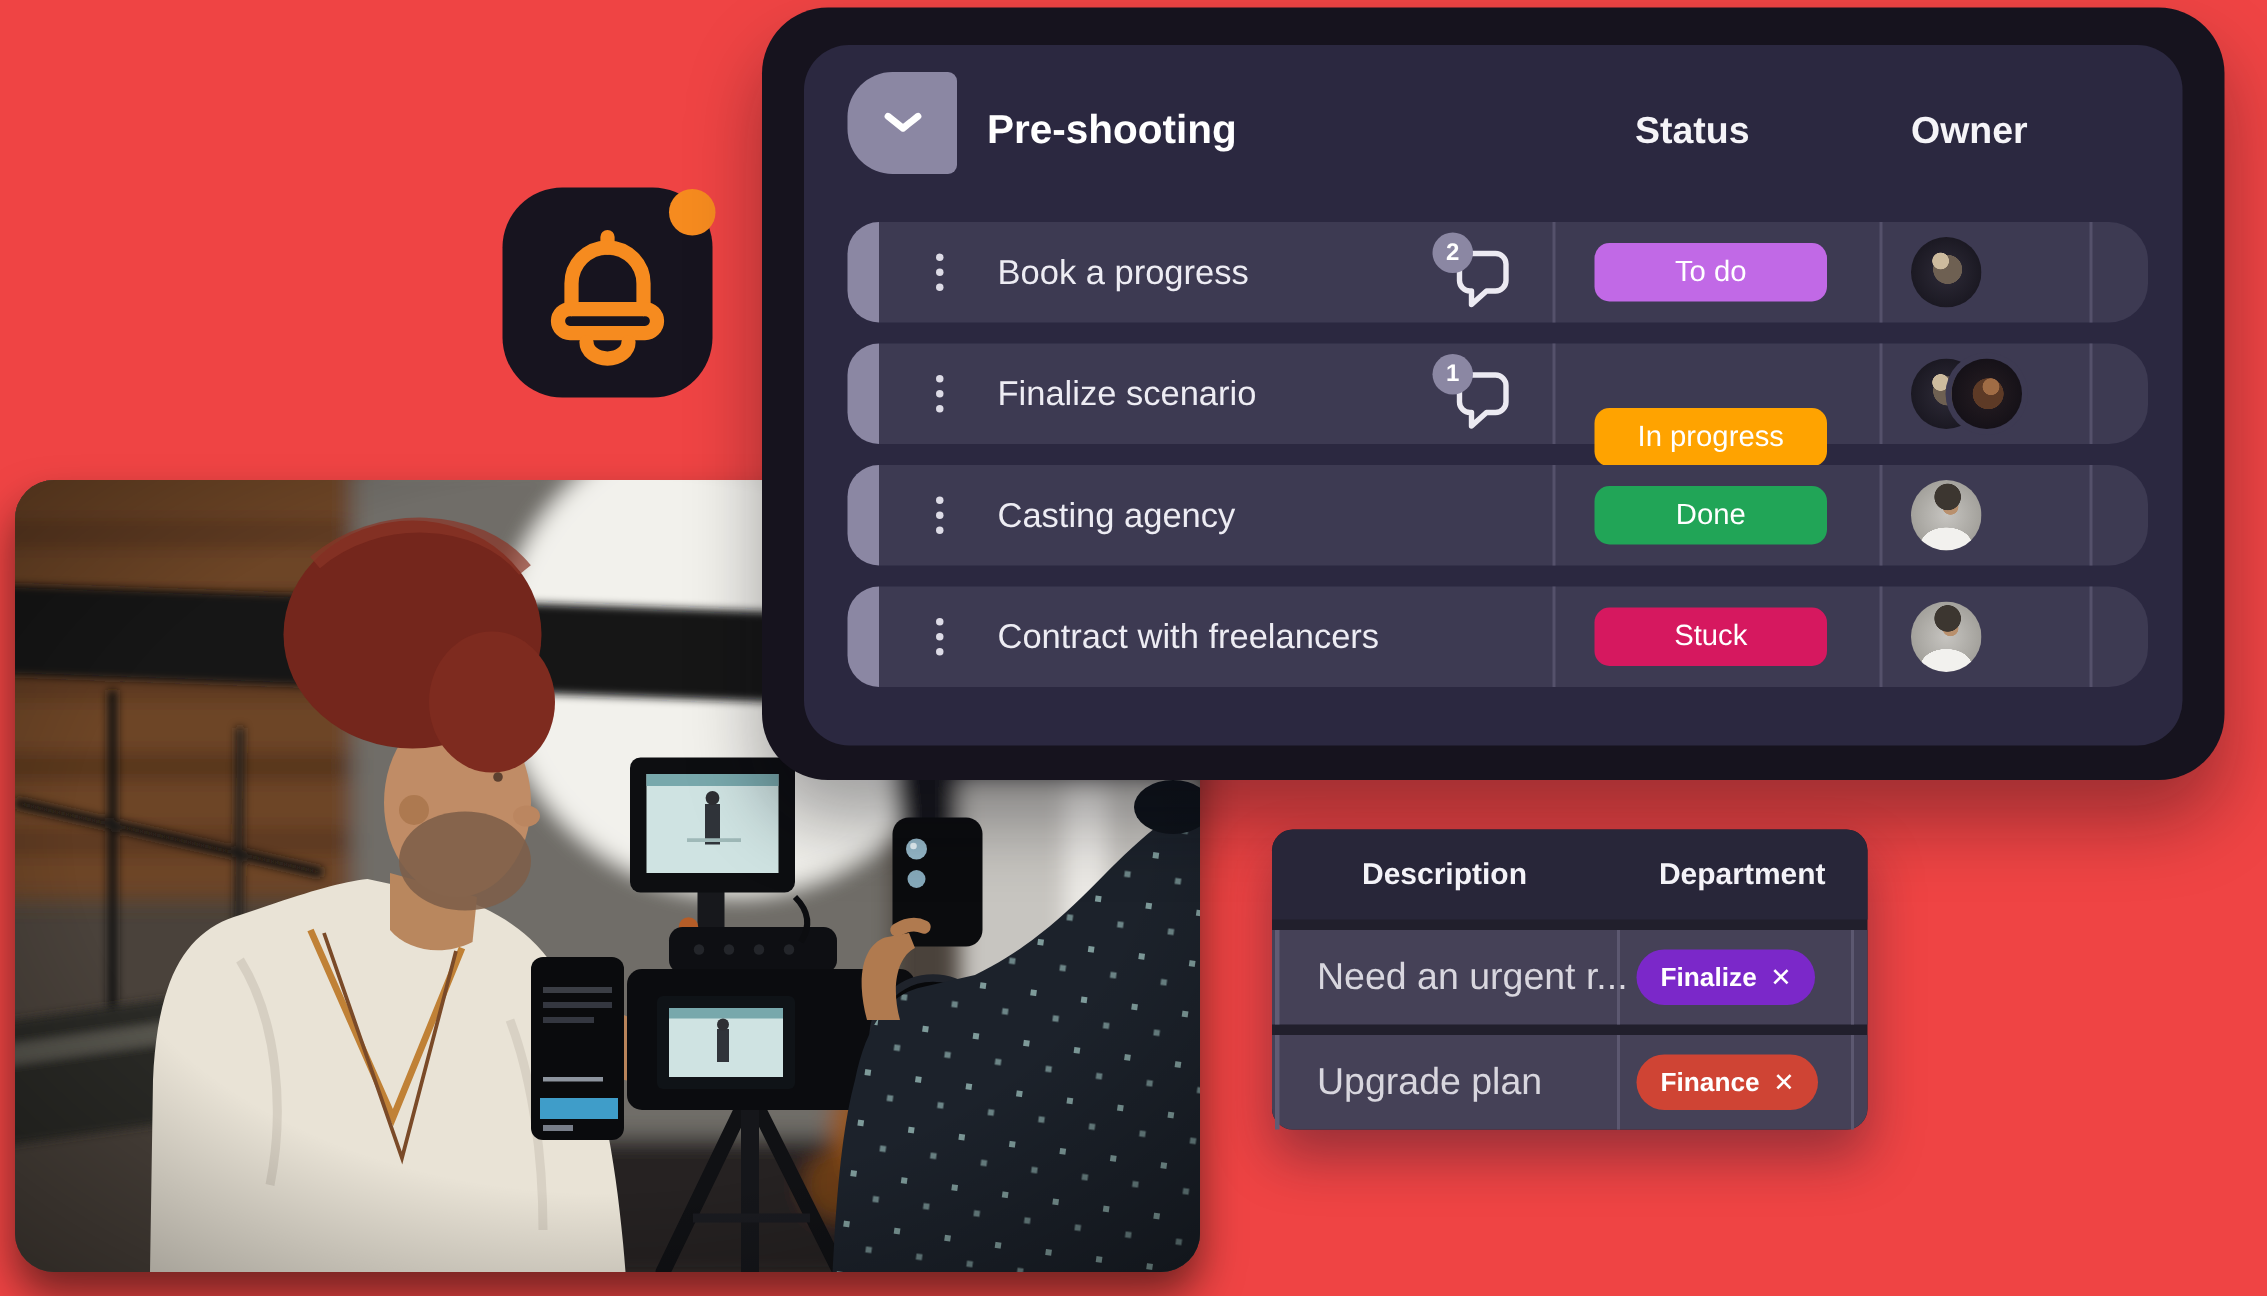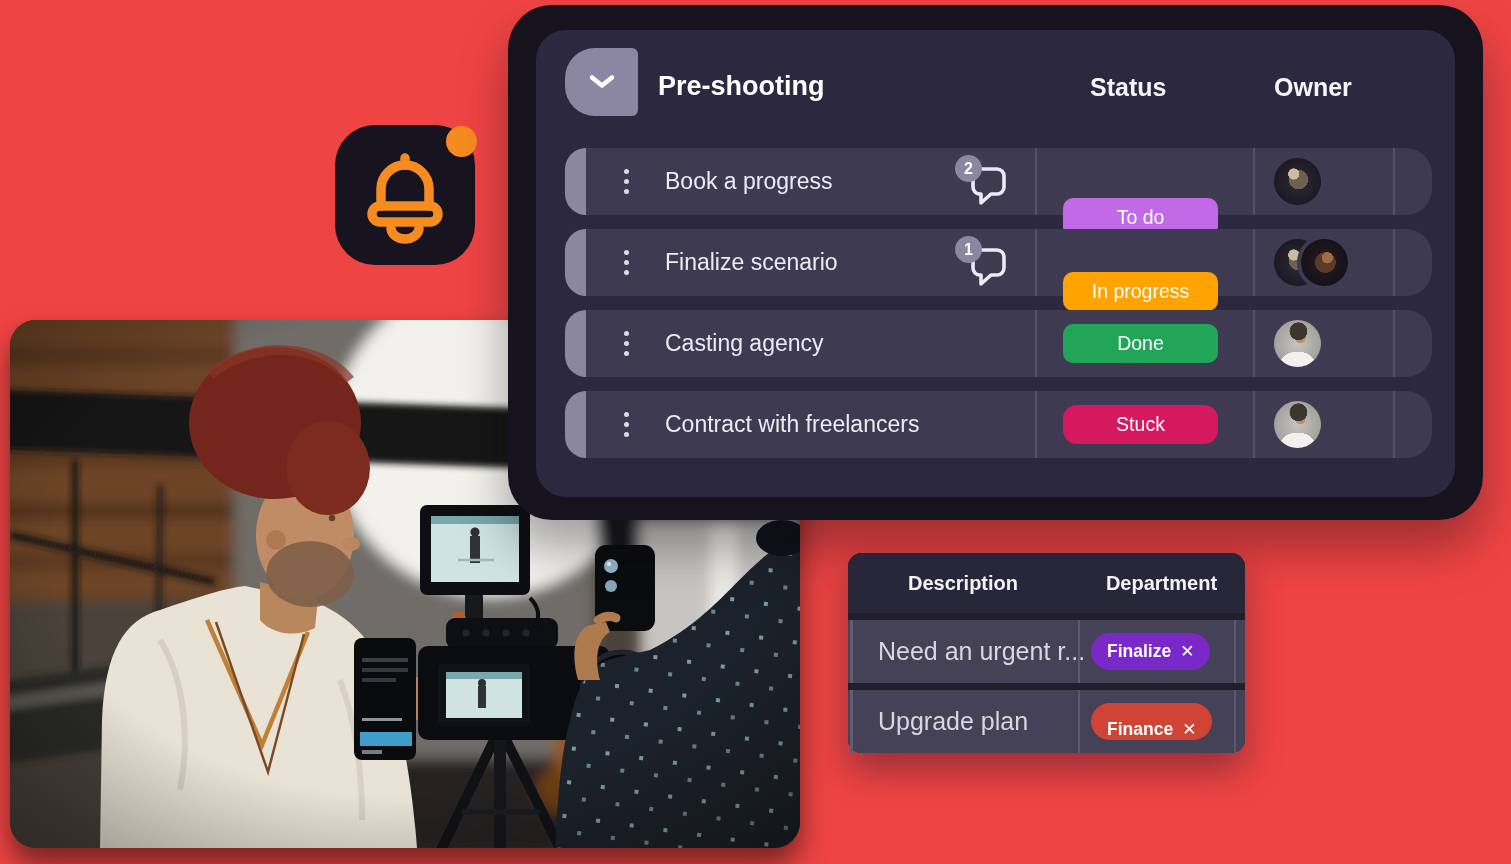--- a/index.html
+++ b/index.html
@@ -263,21 +263,21 @@
         <div class="task-label">Book a progress</div>
         <div class="chat">
           <span class="chat-badge">2</span>
           <svg width="44" height="44" viewBox="0 0 44 44">
             <path d="M30 5 H13 a7 7 0 0 0 -7 7 v11 a7 7 0 0 0 7 7 h1 v9 l10 -9 h6 a7 7 0 0 0 7 -7 V12 a7 7 0 0 0 -7 -7 Z" fill="none" stroke="#eceaf2" stroke-width="3.6" stroke-linejoin="round"></path>
           </svg>
         </div>
         <div class="sep sep-1"></div>
         <div class="sep sep-2"></div>
         <div class="sep sep-3"></div>
-        <div class="status-pill" style="background: rgb(193, 105, 230); margin-top: 36px;">To do</div>
+        <div class="status-pill" style="background: rgb(193, 105, 230);">To do</div>
         <div class="avatar single" data-avatar="woman-dark"></div>
       </div>
 
       <div class="row row-1">
         <div class="accent"></div>
         <div class="body"></div>
         <div class="kebab">
             <i></i>
             <i></i>
             <i></i>
@@ -318,21 +318,21 @@
         <div class="body"></div>
         <div class="kebab">
             <i></i>
             <i></i>
             <i></i>
           </div>
         <div class="task-label">Contract with freelancers</div>
         <div class="sep sep-1"></div>
         <div class="sep sep-2"></div>
         <div class="sep sep-3"></div>
-        <div class="status-pill" style="background: rgb(214, 24, 95); border-radius: 14px;">Stuck</div>
+        <div class="status-pill" style="background: rgb(214, 24, 95);">Stuck</div>
         <div class="avatar single" data-avatar="man-light"></div>
       </div>
 
     </div>
   </div>
 
   <div class="req-table">
     <div class="req-head">
       <div class="hc c1">Description</div>
       <div class="hc c2">Department</div>
@@ -347,20 +347,20 @@
         <span>Finalize</span>
         <span class="dept-x">✕</span>
       </div>
     </div>
 
     <div class="req-row req-row-1">
       <div class="edge"></div>
       <div class="req-desc">Upgrade plan</div>
       <div class="vsep v1"></div>
       <div class="vsep v2"></div>
-      <div class="dept-pill" style="background: rgb(207, 68, 52); align-items: flex-end;">
+      <div class="dept-pill" style="background: rgb(207, 68, 52);">
         <span>Finance</span>
         <span class="dept-x">✕</span>
       </div>
     </div>
   </div>
 
 </div>
 
 </body></html>

